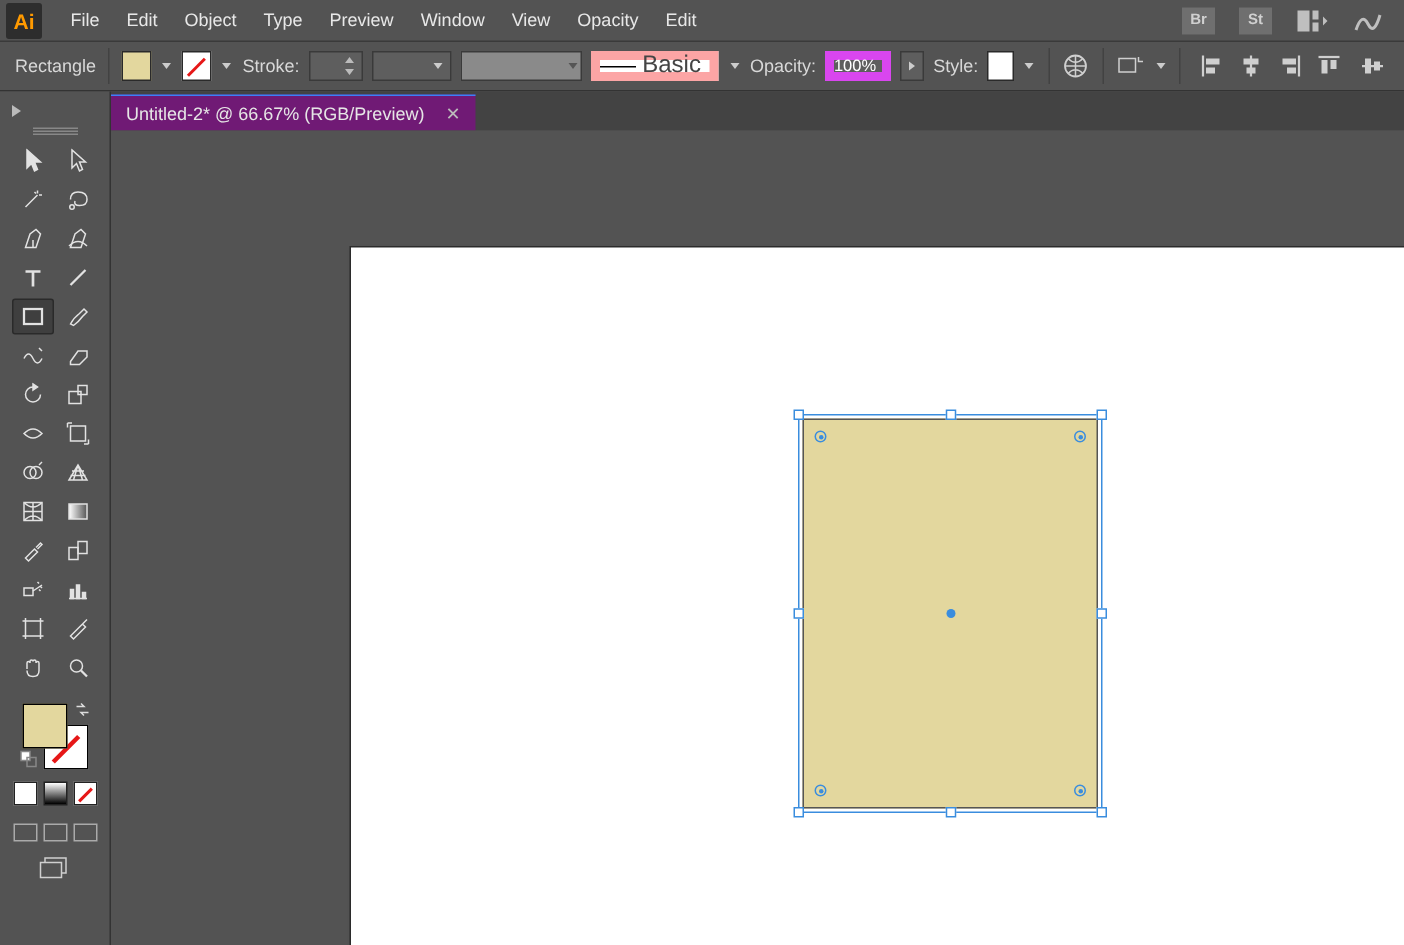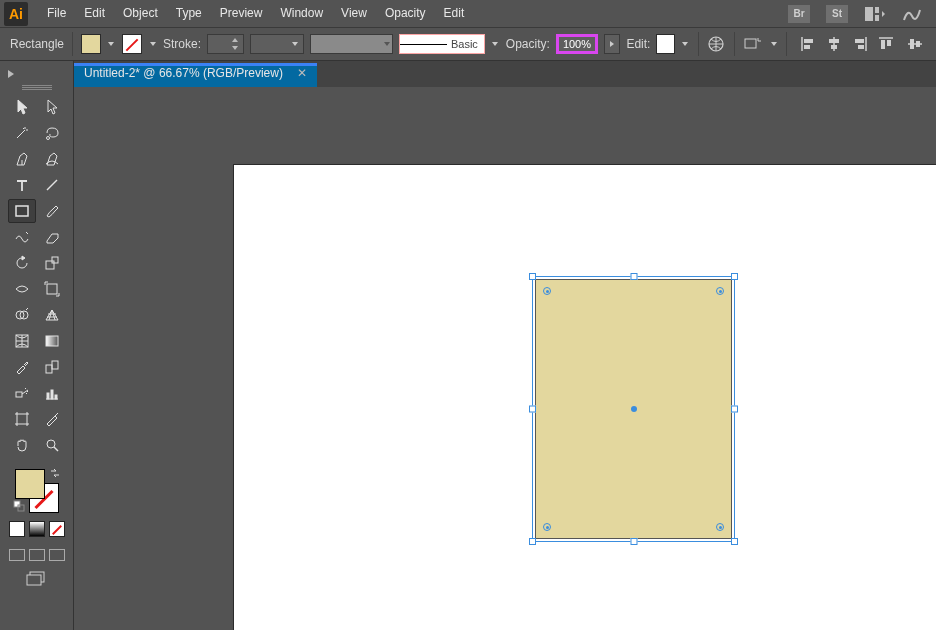--- a/index.html
+++ b/index.html
@@ -17,23 +17,23 @@
   .swatch.fill { background:#e3d79e; }
   .swatch.none { background:#fff; }
   .swatch.none::after { content:""; position:absolute; left:1px; right:1px; top:50%; height:2px; background:#e61717; transform:rotate(-45deg);}
   .dd { width:10px; height:18px; display:flex; align-items:center; justify-content:center; color:#ccc;}
   .dd svg { display:block; }
   .stroke-sz { width:40px; height:20px; background:#5e5e5e; border:1px solid #3a3a3a; display:flex; align-items:center; justify-content:flex-end; padding-right:4px;}
   .stroke-sz svg{fill:#bbb}
   .prof-dd { width:60px; height:20px; background:#5e5e5e; border:1px solid #3a3a3a;}
   .gray-dd { width:92px; height:20px; background:#8a8a8a; border:1px solid #3a3a3a; display:flex; align-items:center; justify-content:flex-end;}
   .gray-dd .dd{color:#444}
-  .brush-field { width:94px; height:20px; background:#fff; border:1px solid #fca5a5; display:flex; align-items:center; justify-content:flex-end; padding-right:6px; color:#444; font-size:11px; gap:4px;}
+  .brush-field { width:94px; height:20px; background:#fff; border:6px solid #fca5a5; display:flex; align-items:center; justify-content:flex-end; padding-right:6px; color:#444; font-size:16px; gap:4px;}
   .brush-line { flex:1; height:1px; background:#000;}
-  .opacity-box { width:44px; height:20px; background:#5e5e5e; border:3px solid #d946ef; display:flex; align-items:center; justify-content:flex-end; padding:0 4px; color:#fff; font-size:11px;}
+  .opacity-box { width:44px; height:20px; background:#5e5e5e; border:6px solid #d946ef; display:flex; align-items:center; justify-content:flex-end; padding:0 4px; color:#fff; font-size:11px;}
   .arrow-btn { width:18px; height:20px; background:#5e5e5e; border:1px solid #3a3a3a; display:flex; align-items:center; justify-content:center;}
   .style-sw { width:20px; height:20px; background:#fff; border:1px solid #2a2a2a;}
   .sep-v { width:1px; height:24px; background:#424242; margin:0 2px;}
   .globe { width:22px; height:22px; display:flex; align-items:center; justify-content:center;}
   .tool-icon{width:22px;height:22px;display:flex;align-items:center;justify-content:center;}
   .align-group{display:flex; gap:4px; margin-left:2px;}
   .align-btn{width:22px;height:22px;display:flex;align-items:center;justify-content:center;}
 
   .content { display:flex; height: calc(630px - 27px - 34px); }
   .toolbar-col { width:74px; background:#535353; border-right:1px solid #333; display:flex; flex-direction:column; align-items:center; padding-top:6px;}
@@ -54,21 +54,21 @@
   .mode-a{background:#fff;}
   .mode-b{background:linear-gradient(#fff,#000);}
   .mode-c{background:#fff;position:relative;}
   .mode-c::after{content:"";position:absolute;left:1px;right:1px;top:50%;height:2px;background:#e61717;transform:rotate(-45deg);}
   .screen-row{margin-top:12px;display:flex;gap:4px;}
   .screen-row div{width:16px;height:12px;border:1px solid #aaa;}
   .miniscreens{margin-top:10px;}
 
   .workspace{ flex:1; background:#4e4e4e; display:flex; flex-direction:column;}
   .tabbar{ height:26px; background:#434343; display:flex; align-items:flex-end;}
-  .tab{ height:24px; background:#0369a1; display:flex; padding:0 10px; gap:8px; font-size:12px; color:#e6e6e6; border-top:3px solid #3b82f6;}
+  .tab{ height:24px; background:#701a75; display:flex; align-items:center; padding:0 10px; gap:8px; font-size:12px; color:#e6e6e6; border-top:1px solid #3b82f6;}
   .tab .x{ color:#bbb; cursor:default; margin-left:6px;}
   .canvas-wrap{ flex:1; background:#535353; position:relative; overflow:hidden;}
   .artboard{ position:absolute; left:160px; top:78px; width:780px; height:560px; background:#fff; box-shadow: -1px -1px 0 #2b2b2b, 2px 2px 4px rgba(0,0,0,0.4);}
   .shape{ position:absolute; left:461px; top:192px; width:197px; height:260px; background:#e3d79e; border:1px solid #555;}
   .sel-box{ position:absolute; left:458px; top:189px; width:203px; height:266px; border:1px solid #3a8dde; pointer-events:none;}
   .handle{ position:absolute; width:7px; height:7px; background:#fff; border:1px solid #3a8dde;}
   .h-tl{left:-4px;top:-4px}.h-tr{right:-4px;top:-4px}.h-bl{left:-4px;bottom:-4px}.h-br{right:-4px;bottom:-4px}
   .h-t{left:50%;transform:translateX(-50%);top:-4px}.h-b{left:50%;transform:translateX(-50%);bottom:-4px}
   .h-l{top:50%;transform:translateY(-50%);left:-4px}.h-r{top:50%;transform:translateY(-50%);right:-4px}
   .corner-dot{position:absolute;width:8px;height:8px;border:1.5px solid #3a8dde;border-radius:50%;}
@@ -159,21 +159,21 @@
     </span>
 
   <span class="ctrl-label">Opacity:</span>
   <div class="opacity-box">100%</div>
   <div class="arrow-btn">
       <svg width="8" height="8">
         <path d="M2 1 L6 4 L2 7 Z" fill="#ccc"></path>
       </svg>
     </div>
 
-  <span class="ctrl-label">Edit:</span>
+  <span class="ctrl-label">Style:</span>
   <span class="style-sw"></span>
   <span class="dd">
       <svg width="8" height="8">
         <path d="M1 2 L4 6 L7 2 Z" fill="#ccc"></path>
       </svg>
     </span>
 
   <div class="sep-v"></div>
 
   <div class="globe">

